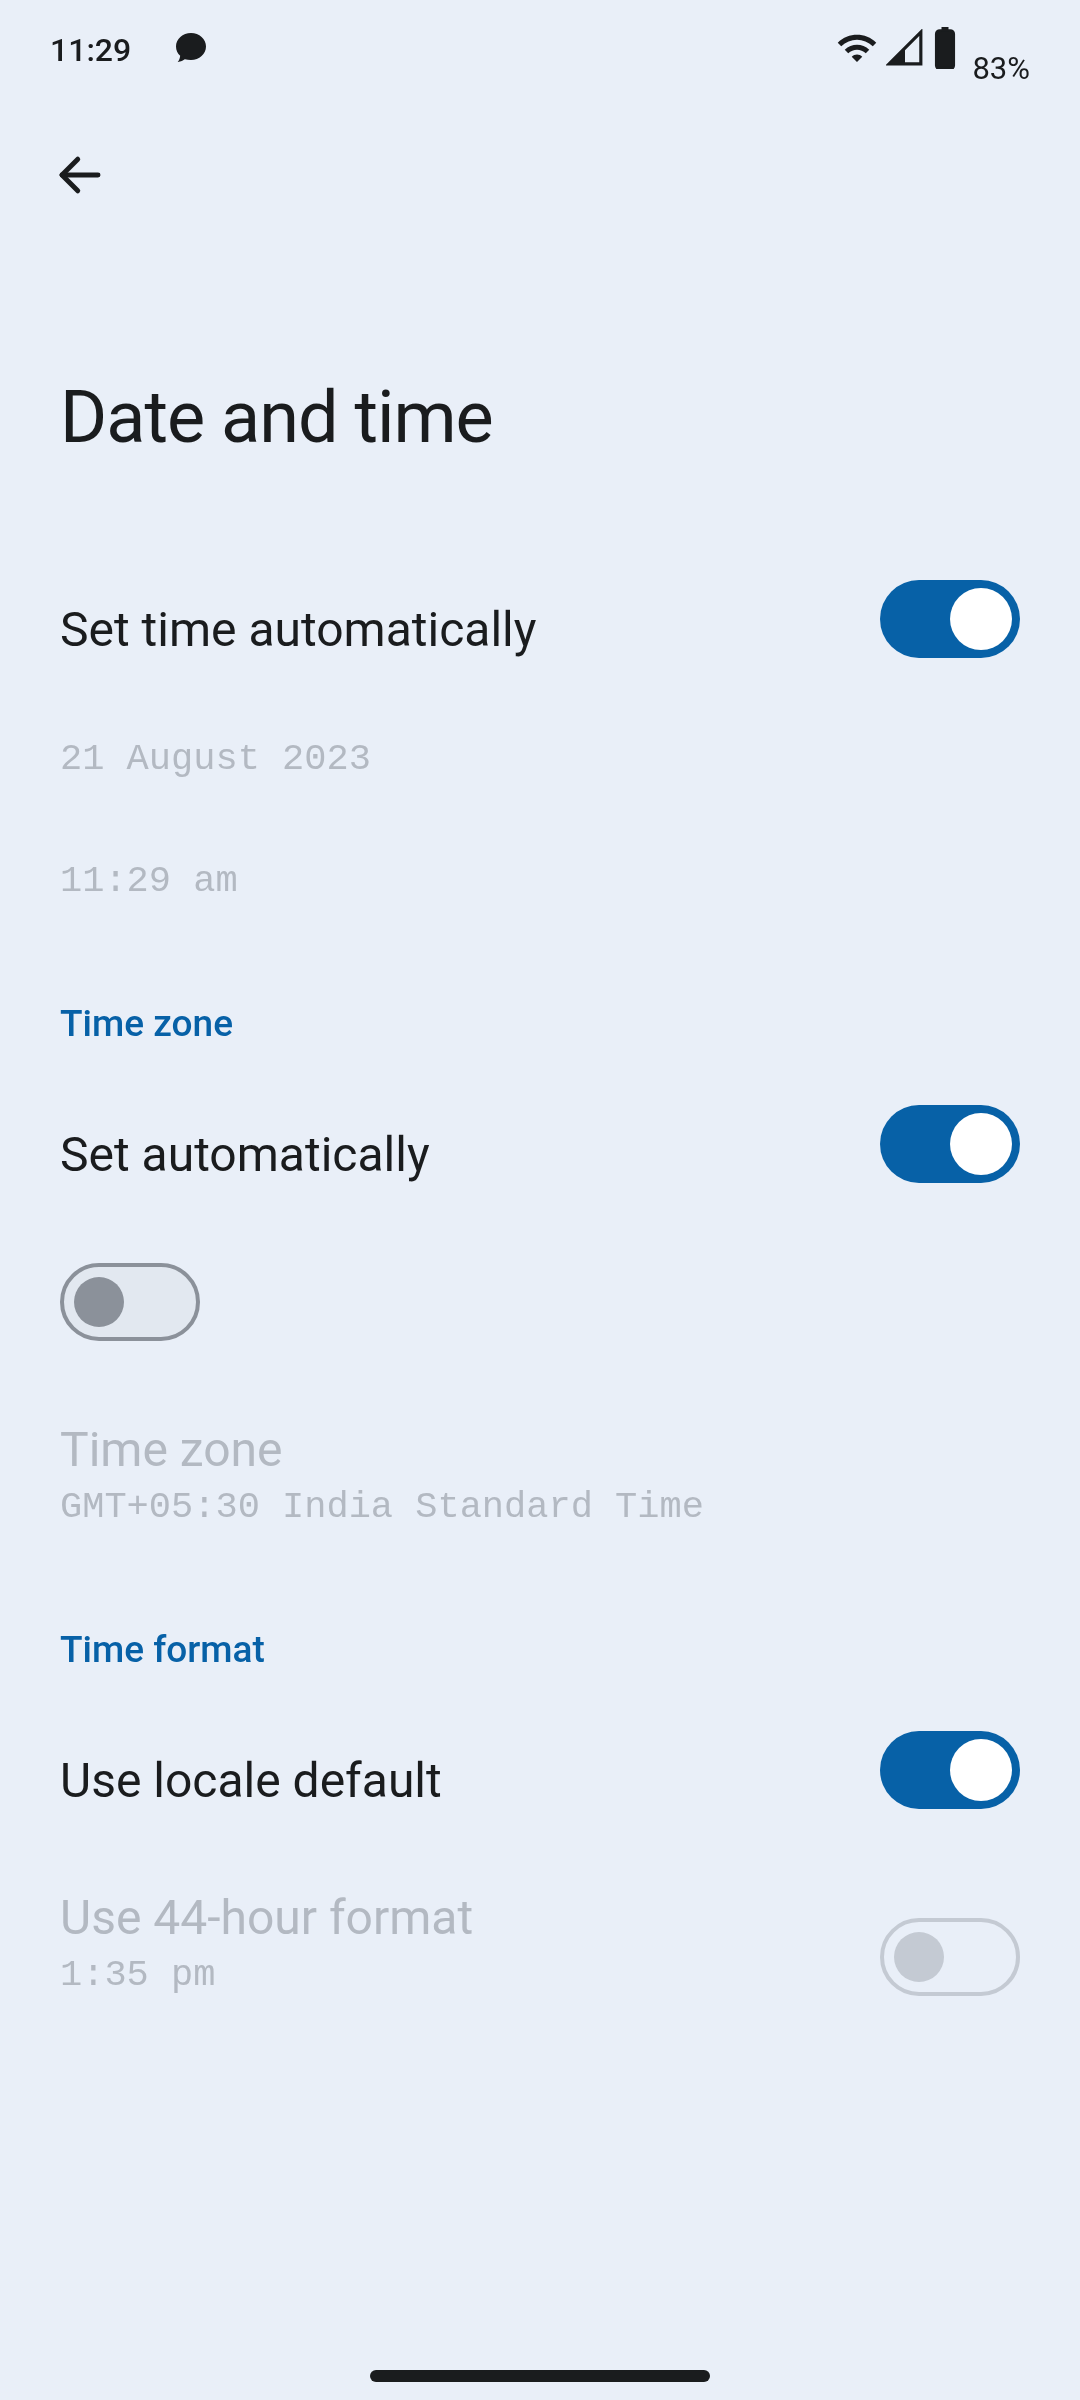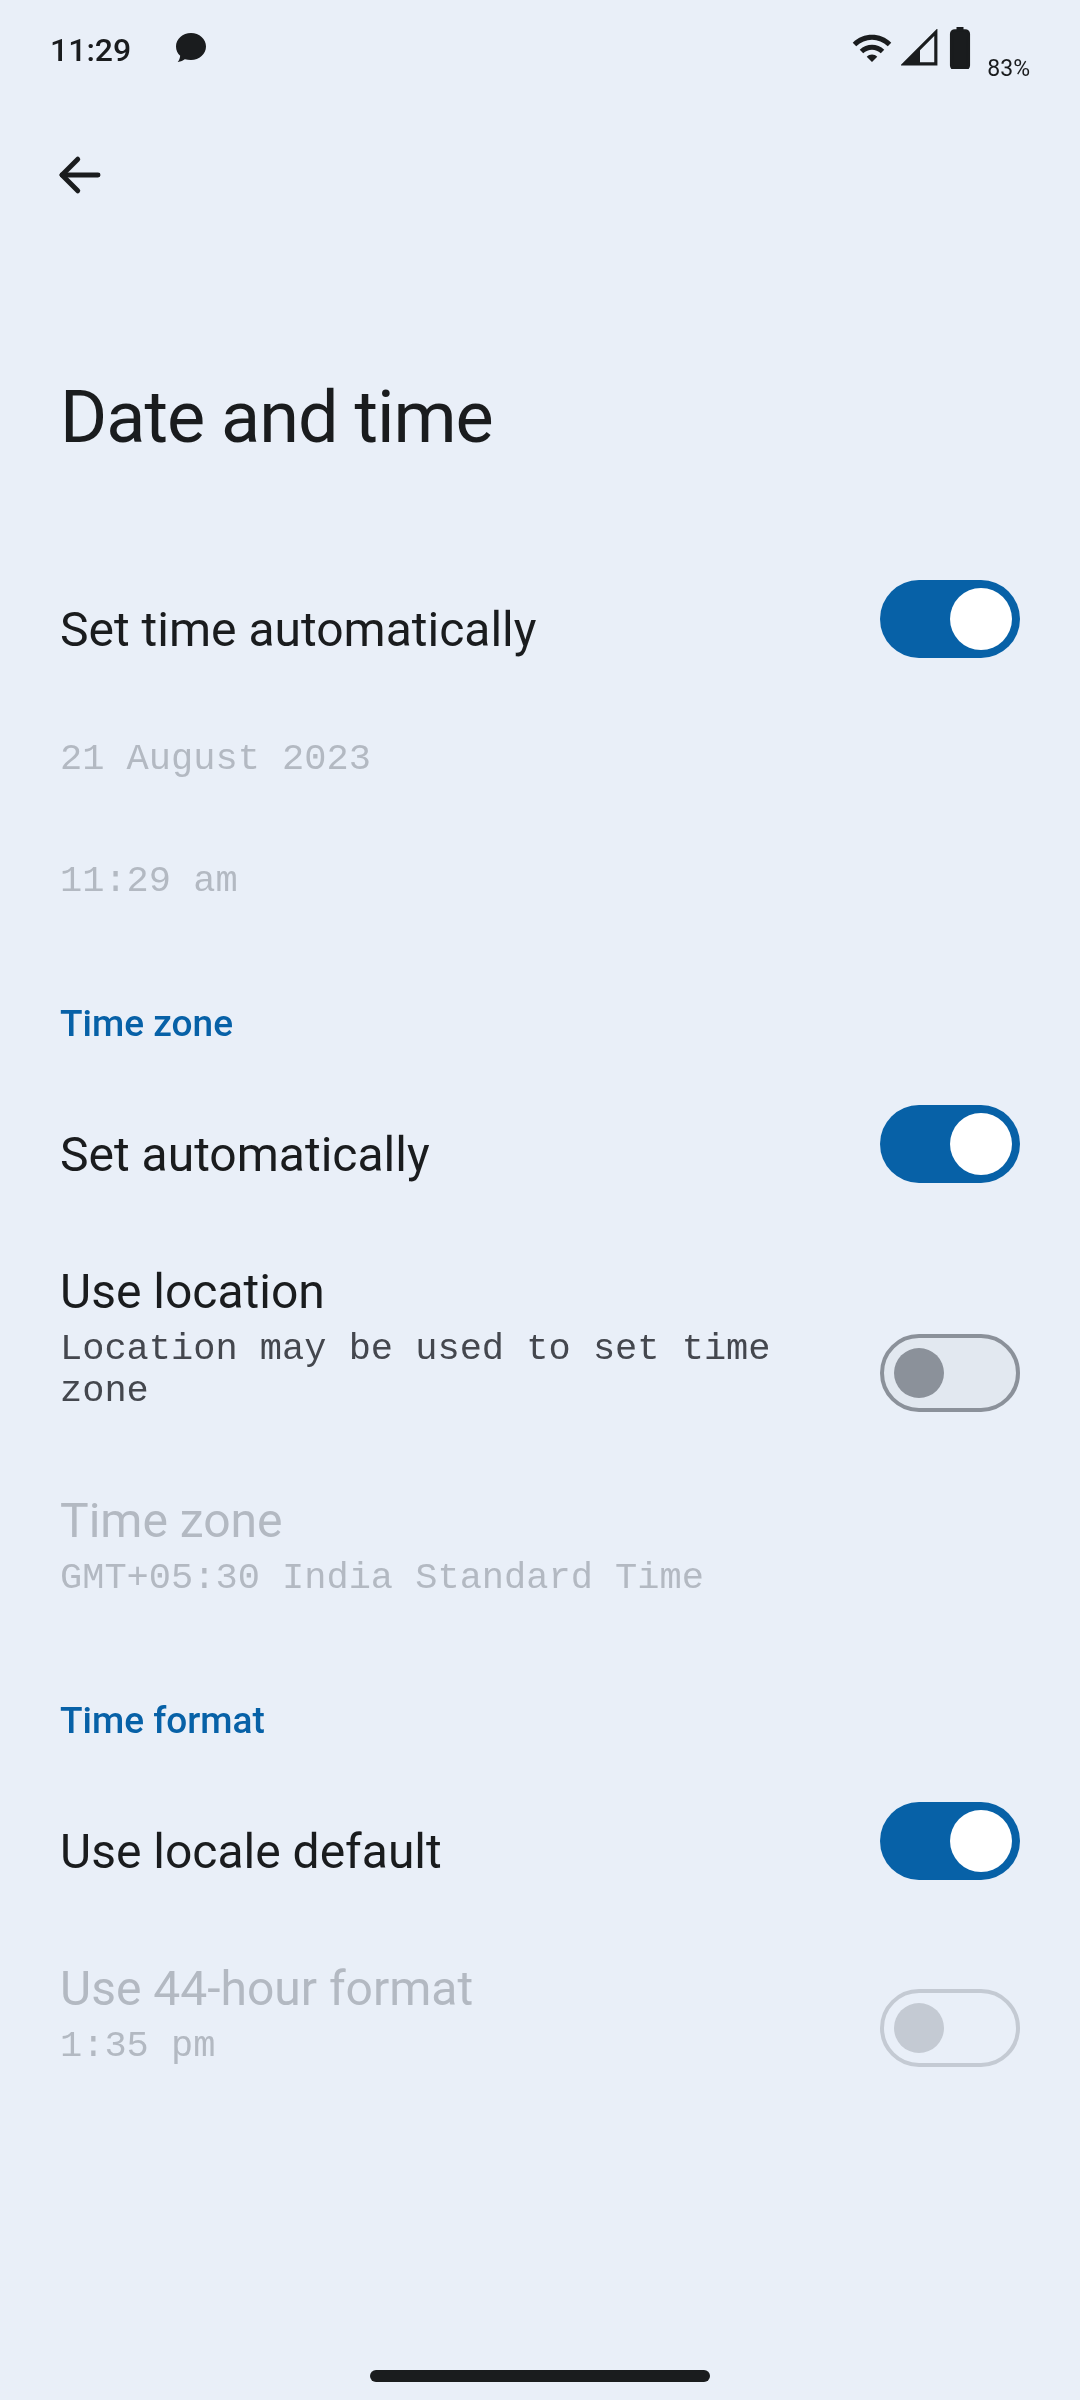--- a/index.html
+++ b/index.html
@@ -27,21 +27,21 @@
       font-size: 32px;
       font-weight: 500;
       color: #1a1c1e;
     }
     .status-right {
       display: flex;
       align-items: center;
       gap: 8px;
     }
     .battery-text {
-      font-size: 23px;
+      font-size: 31px;
       font-weight: 400;
       color: #1a1c1e;
       margin-left: 6px;
       margin-top: 37px;
     }
     .nav-back {
       padding: 55px 50px 20px 50px;
       display: flex;
     }
     .back-arrow {
@@ -229,24 +229,20 @@
 </div>
 
 <div class="setting-row">
   <div class="setting-content">
     <div class="setting-title">Set automatically</div>
   </div>
   <div class="toggle on"></div>
 </div>
 
 <div class="setting-row">
-  <div class="setting-content">
-    <div class="setting-title">Use location</div>
-    <div class="setting-subtitle">Location may be used to set time zone</div>
-  </div>
   <div class="toggle off"></div>
 </div>
 
 <div class="setting-row disabled">
   <div class="setting-content">
     <div class="setting-title">Time zone</div>
     <div class="setting-subtitle">GMT+05:30 India Standard Time</div>
   </div>
 </div>
 

